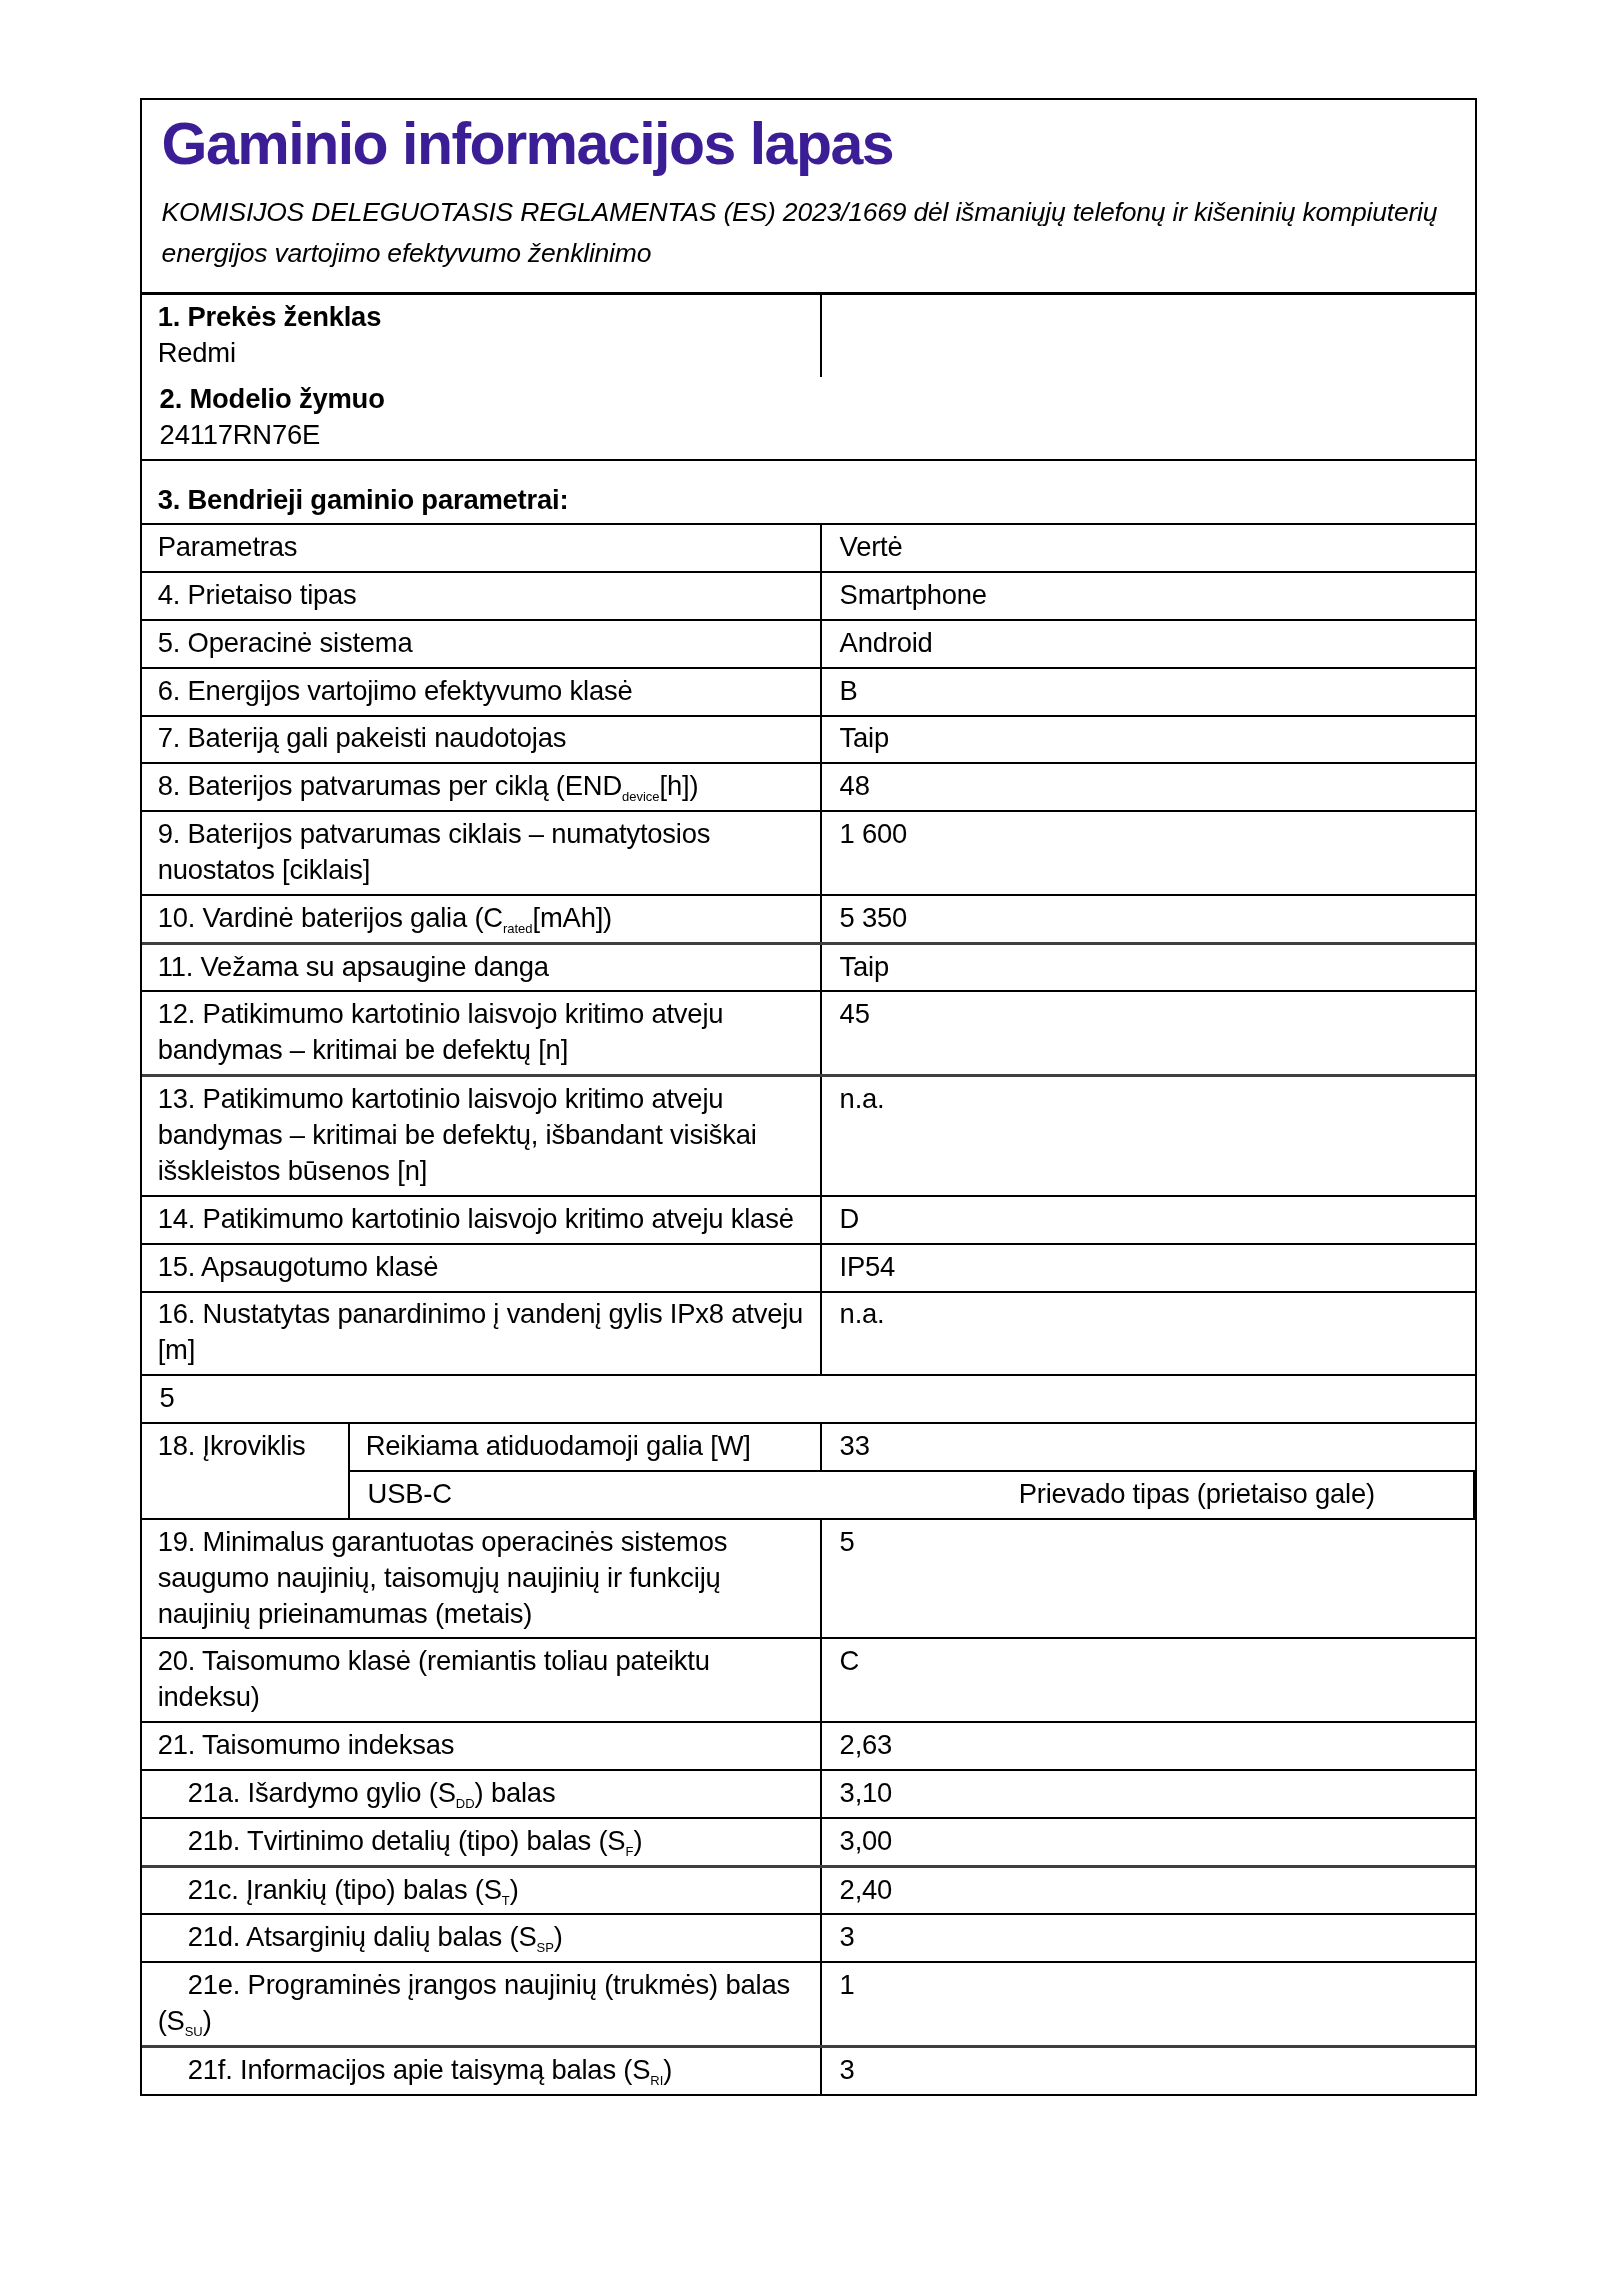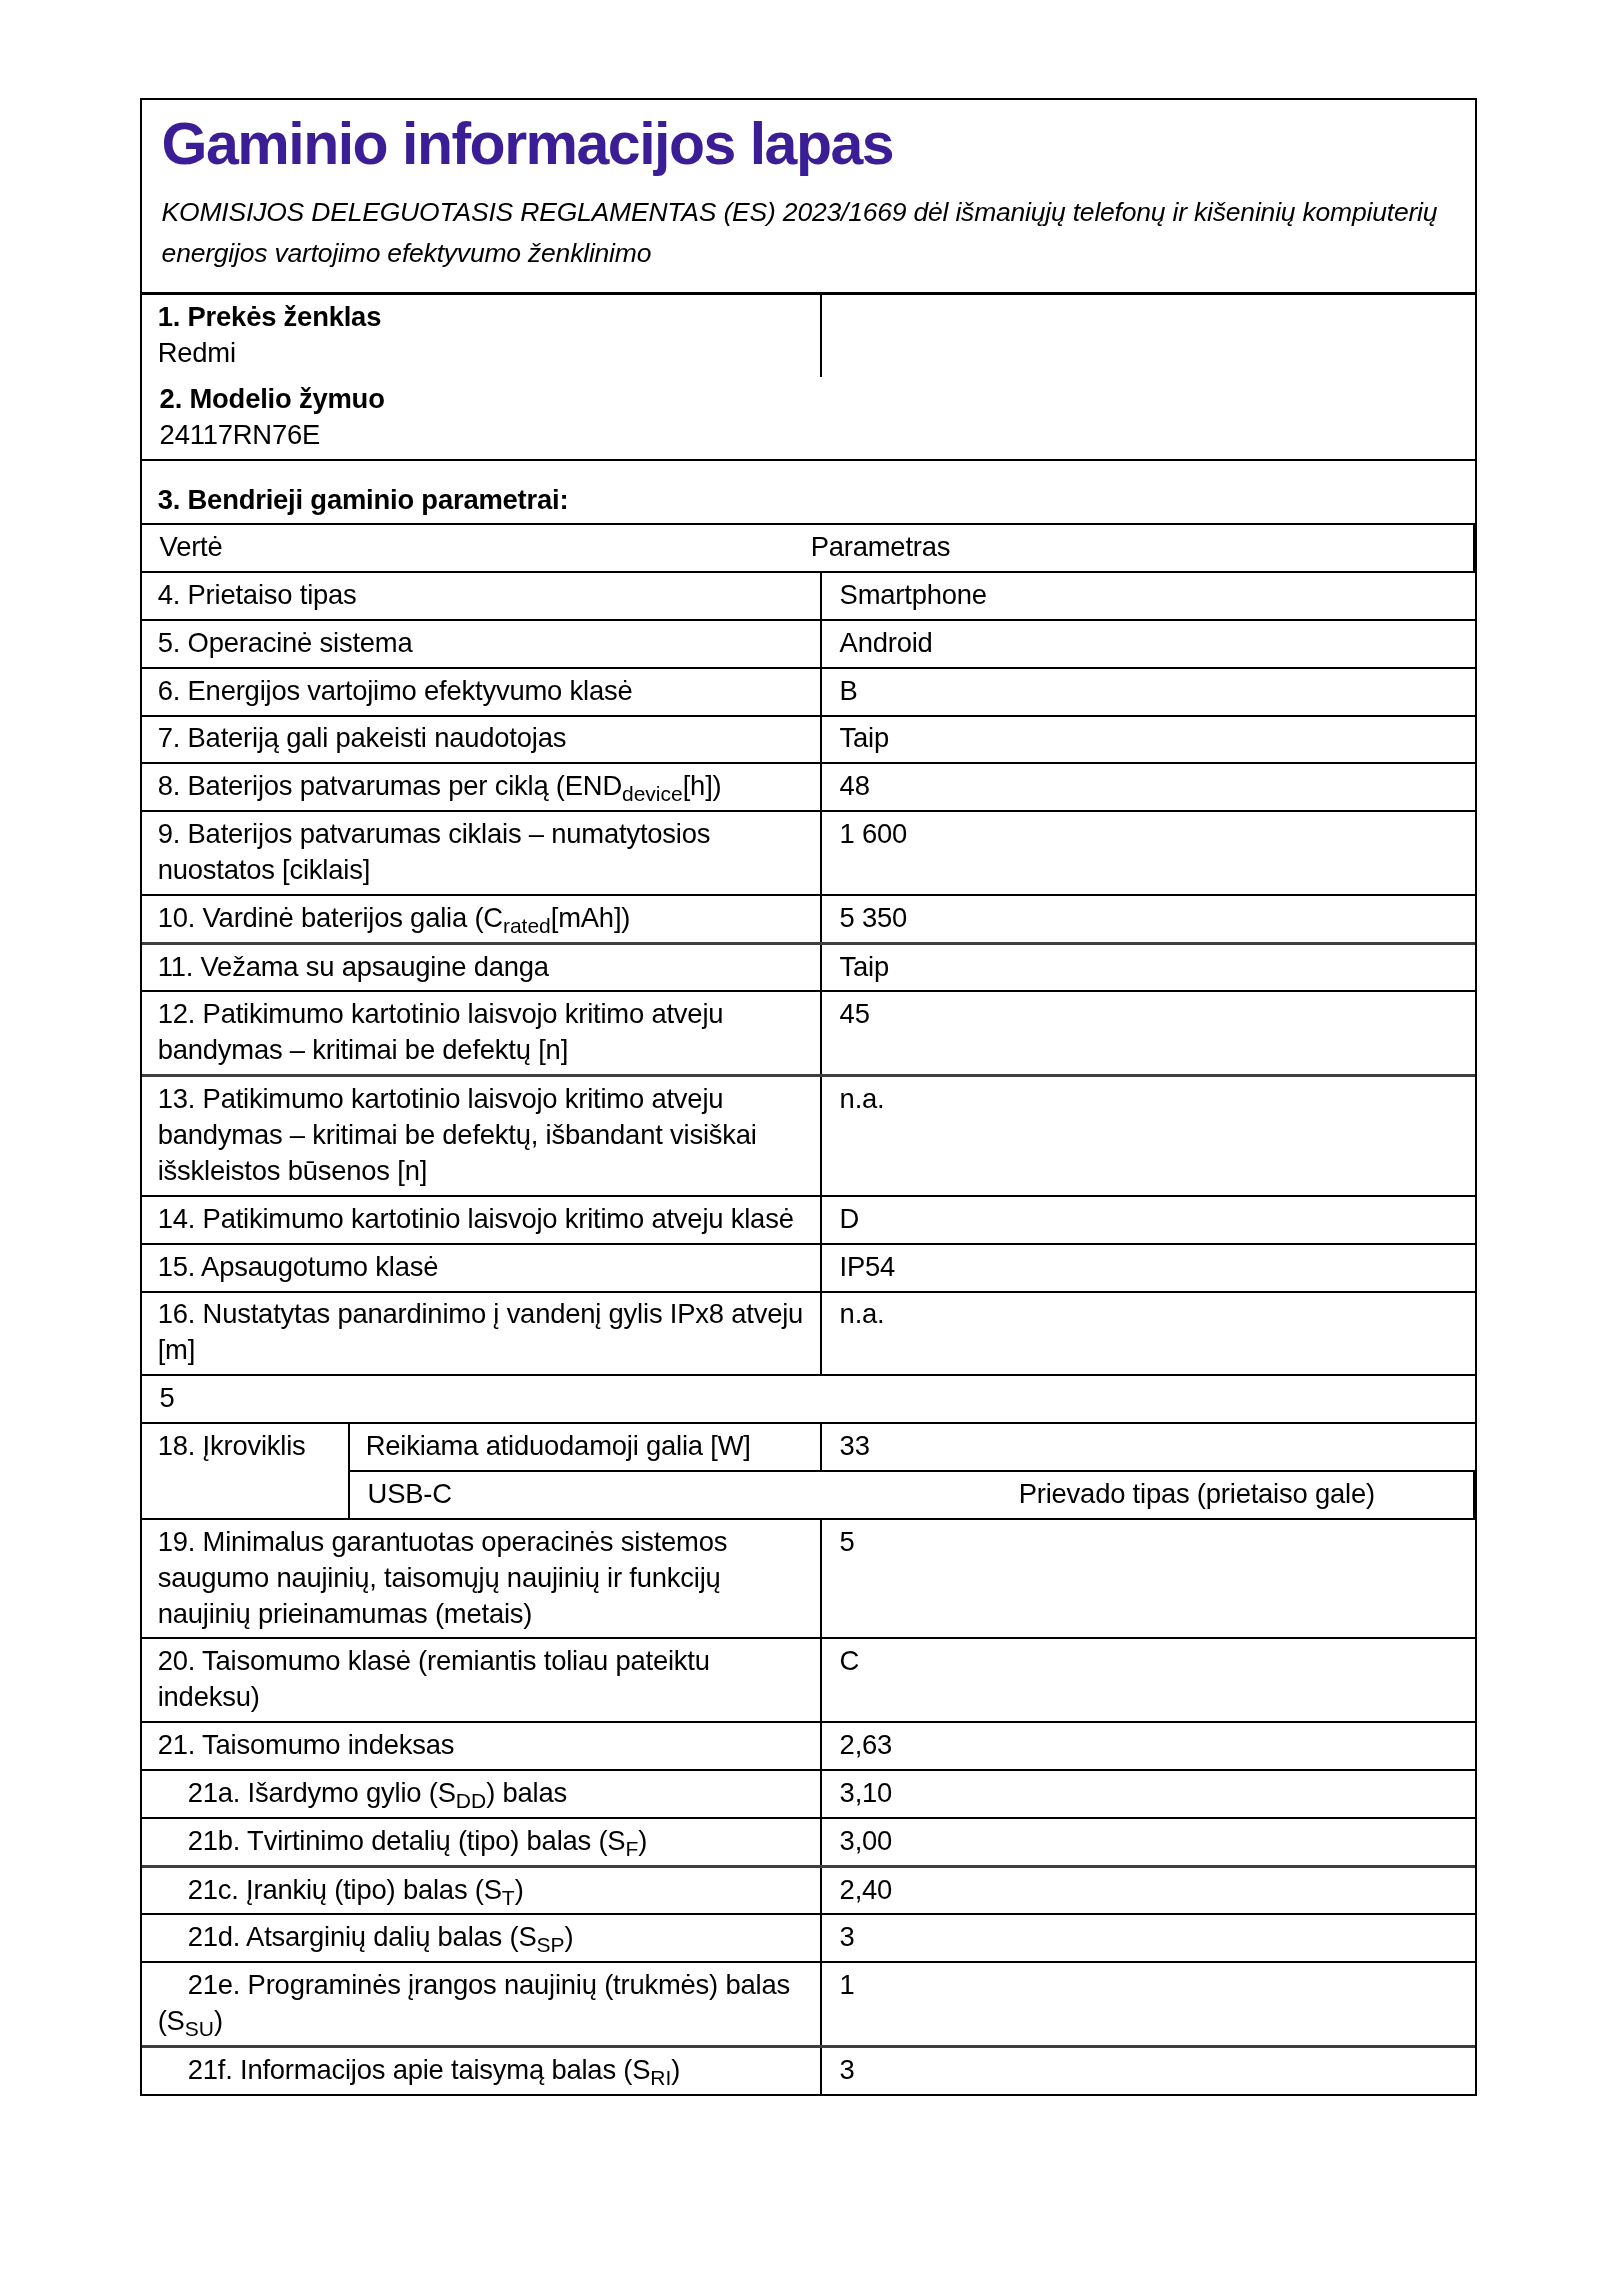--- a/index.html
+++ b/index.html
@@ -47,21 +47,21 @@
     padding: 3.9px 13.7px 5.9px 15.7px;
     font-size: 27.4px;
     line-height: 36px;
     letter-spacing: -0.2px;
   }
   .label-col { width: 680px; border-right: 2px solid #000; }
   .value-col { flex: 1; padding-left: 17.6px; }
   .full-col { width: 100%; margin-top: 17px; }
   .bold { font-weight: 700; }
   .indent .label-col { text-indent: 30px; }
-  sub { font-size: 21px; line-height: 0; letter-spacing: 0; }
+  sub { font-size: 13px; line-height: 0; letter-spacing: 0; }
   
   .pair-line { display: block; }
   
   .charger-label { width: 208px; border-right: 2px solid #000; padding-right: 3.9px; }
   .charger-sub { flex: 1; display: flex; flex-direction: column; }
   .charger-subrow { display: flex; flex: 1; }
   .charger-subrow + .charger-subrow { border-top: 2px solid #000; }
   .sub-label { width: 472px; border-right: 2px solid #000; }
   .page-footer {
     position: absolute;
@@ -96,22 +96,22 @@
           <span class="pair-line bold">2. Modelio žymuo</span>
           <span class="pair-line">24117RN76E</span>
         </div>
       </div>
 
       <div class="trow heavy-line">
         <div class="cell full-col bold">3. Bendrieji gaminio parametrai:</div>
       </div>
 
       <div class="trow">
+        <div class="cell label-col">Parametras</div>
         <div class="cell value-col">Vertė</div>
-        <div class="cell label-col">Parametras</div>
       </div>
 
       <div class="trow">
         <div class="cell label-col"><span>4. Prietaiso tipas</span><sub></sub><span></span></div>
         <div class="cell value-col">Smartphone</div>
       </div>
       <div class="trow">
         <div class="cell label-col"><span>5. Operacinė sistema</span><sub></sub><span></span></div>
         <div class="cell value-col">Android</div>
       </div>

